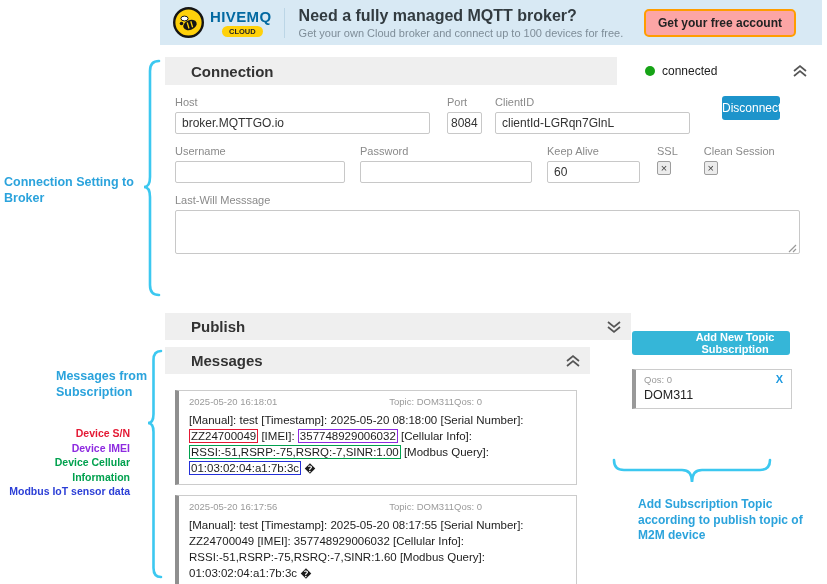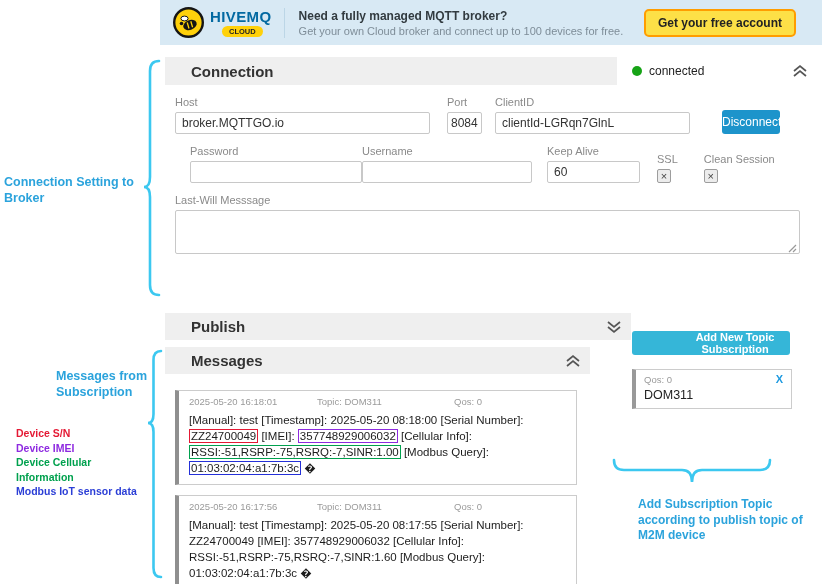--- a/index.html
+++ b/index.html
@@ -10,38 +10,38 @@
   }
   
   .banner { position:absolute; left:160px; top:0; width:662px; height:45px;
     background:#d8e9f4; display:flex; align-items:center; }
   .logo-wrap { display:flex; align-items:center; gap:5px; padding-left:12px; }
   .logo-text { display:flex; flex-direction:column; align-items:flex-start; }
   .brand { font-size:15px; font-weight:bold; color:#0369a1; letter-spacing:.4px; }
   .cloud-badge { background:#ffd10a; color:#222; font-size:7.5px; font-weight:bold;
     padding:1px 7px; border-radius:8px; margin-top:1px; margin-left:12px; }
   .banner-divider { width:1px; height:30px; background:#bcd6e6; margin:0 14px 0 12px; }
-  .banner-headline { font-size:12px; font-weight:bold; color:#323b40; }
+  .banner-headline { font-size:16px; font-weight:bold; color:#323b40; }
   .banner-sub { font-size:11px; color:#7e8d98; margin-top:2px; }
-  .cta-button { margin-left:auto; margin-right:26px; background:#fde047;
+  .cta-button { margin-left:auto; margin-right:26px; background:#fca5a5;
     border:2px solid #ff9d00; border-radius:5px; font-size:12px; font-weight:bold;
     color:#232323; padding:5px 12px; cursor:pointer; font-family:inherit; }
   
   .ph { background:#efefef; height:27px; display:flex; align-items:center; padding-right:8px; }
   .ph-title { font-size:15px; font-weight:bold; color:#333; padding-left:26px; }
   .chev { margin-left:auto; display:flex; cursor:pointer; }
   .chev svg { stroke:#555; stroke-width:1.7; fill:none; }
   
   #connection-panel { position:absolute; left:165px; top:57px; width:650px; }
   .conn-header { display:flex; height:28px; }
   .conn-header-left { flex:1; background:#efefef; display:flex; align-items:center; }
-  .conn-header-right { width:198px; background:#fff; display:flex; align-items:center; padding:0 6px 0 15px; }
+  .conn-header-right { width:198px; background:#fff; display:flex; align-items:center; padding:0 6px 0 28px; }
   .status-dot { width:10px; height:10px; border-radius:50%; background:#16a316; margin-right:7px; }
   .status-text { font-size:12px; color:#222; }
-  .form-row { display:flex; padding:0 10px; margin-top:11px; align-items:flex-end; }
+  .form-row { display:flex; padding:0 10px; margin-top:11px; }
   .fg { display:flex; flex-direction:column; }
   .fg label { font-size:11px; color:#8a8a8a; margin-bottom:4px; }
   .ipt { height:22px; border:1px solid #c8c8c8; border-radius:2px; font-size:12px;
     color:#333; padding:0 6px; font-family:inherit; width:100%; background:#fff; }
   .w255{width:255px}.w35{width:35px}.w195{width:195px}.w170{width:170px}
   .w172{width:172px}.w93{width:93px}.w410{width:410px}.w75{width:75px}.w625{width:625px}
   .ml13{margin-left:13px}.ml15{margin-left:15px}.ml17{margin-left:17px}
   .ml22{margin-left:22px}.ml26{margin-left:26px}.ml30{margin-left:30px}.mla{margin-left:auto}
   .p3{padding:0 3px}
   .btn-teal { background:#1d94cb; color:#fff; border:none; border-radius:3px;
@@ -56,39 +56,39 @@
   .ta-wrap { position:relative; }
   .ta { height:44px; resize:none; padding-top:3px; }
   .resize-corner { position:absolute; right:3px; bottom:5px; }
   
   #publish-panel { position:absolute; left:165px; top:313px; width:466px; }
   #messages-panel { position:absolute; left:165px; top:347px; width:425px; }
   .msg-list { margin-top:16px; padding-left:10px; }
   .msg-card { border:1px solid #ccc; border-left:4px solid #8f8f8f; background:#fff;
     padding:5px 8px 8px 10px; margin-bottom:10px; width:402px; }
   .msg-meta { display:flex; font-size:9.5px; color:#9a9a9a; }
-  .msg-meta .t { width:128px; } .msg-meta .tp { width:137px; }
+  .msg-meta .t { width:128px; } .msg-meta .tp { width:137px;text-align:right; }
   .msg-body { font-size:11.5px; color:#1c1c1c; line-height:16px; margin-top:5px; word-break:break-word; }
   .hl { border:1.6px solid; padding:0 1px; white-space:nowrap; }
   .hl-red{border-color:#e41934}.hl-purple{border-color:#8e2ae0}
   .hl-green{border-color:#00a14e}.hl-blue{border-color:#2430d8}
   
   #subscriptions-panel { position:absolute; left:610px; top:313px; width:210px; }
   .add-sub-btn { margin:18px 0 0 22px; width:158px; font-size:11px; font-weight:bold; }
   .sub-card { margin:12px 0 0 22px; width:160px; border:1px solid #ccc;
     border-left:4px solid #999; background:#fff; padding:3px 8px 6px 8px; }
   .sub-meta { display:flex; font-size:9.5px; color:#9a9a9a; align-items:center; }
   .sub-close { margin-left:auto; color:#1e9ae0; font-weight:bold; font-size:11px; cursor:pointer; }
   .sub-topic { font-size:12.5px; color:#222; margin-top:3px; }
   
   .ann { position:absolute; font-weight:bold; color:#2ba3dc; }
   #ann-conn { left:4px; top:174px; width:142px; font-size:12.5px; line-height:16px; }
   #ann-msg  { left:56px; top:368px; width:92px;  font-size:12.5px; line-height:16px; }
   #ann-sub  { left:638px; top:497px; width:180px; font-size:12px; line-height:15.5px; }
-  .dev-labels { position:absolute; left:16px; top:426px; width:124px; text-align:left;
+  .dev-labels { position:absolute; left:6px; top:426px; width:124px; text-align:right;
     font-size:10.5px; font-weight:bold; line-height:14.5px; }
   .c-red{color:#e41934}.c-purple{color:#8e2ae0}.c-green{color:#00a14e}.c-blue{color:#2b3ed6}
   .brace { position:absolute; }
   .brace svg { fill:none; stroke:#3cc8f0; stroke-width:2.6; stroke-linecap:round; }
 </style>
 </head>
 <body>
 
 <div class="banner">
   <div class="logo-wrap">
@@ -140,27 +140,27 @@
     </div>
     <div class="fg w195 ml13">
       <label>ClientID</label>
       <input class="ipt" value="clientId-LGRqn7GlnL" style="">
     </div>
     <button class="btn-teal disconnect mla">Disconnect</button>
     <div style="width:25px"></div>
   </div>
 
   <div class="form-row">
+    <div class="fg w170">
+      <label>Username</label>
+      <input class="ipt" value="" style="">
+    </div>
     <div class="fg w172 ml15">
       <label>Password</label>
       <input class="ipt" type="password" value="" style="">
-    </div>
-    <div class="fg w170">
-      <label>Username</label>
-      <input class="ipt" value="" style="">
     </div>
     <div class="fg w93 ml15">
       <label>Keep Alive</label>
       <input class="ipt" value="60" style="">
     </div>
     <div class="fg ml17">
       <label>SSL</label>
       <div class="checkbox">×</div>
     </div>
     <div class="fg ml26">

